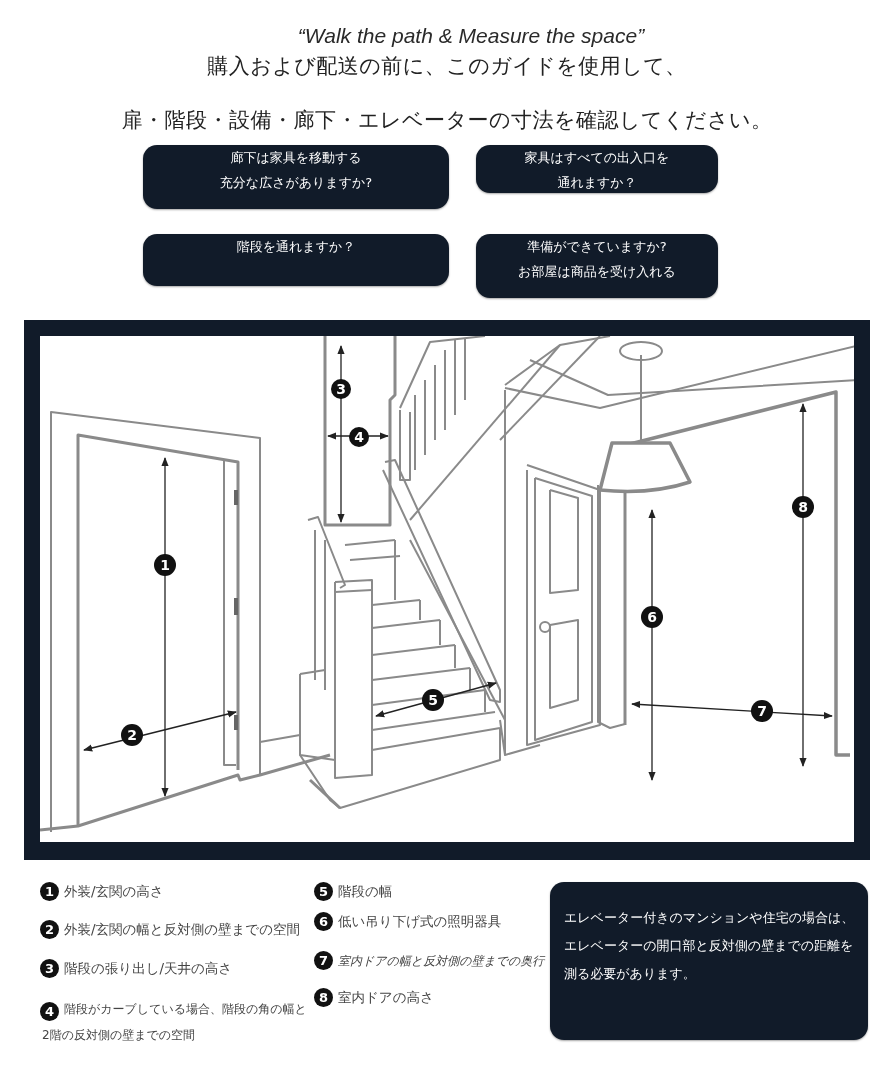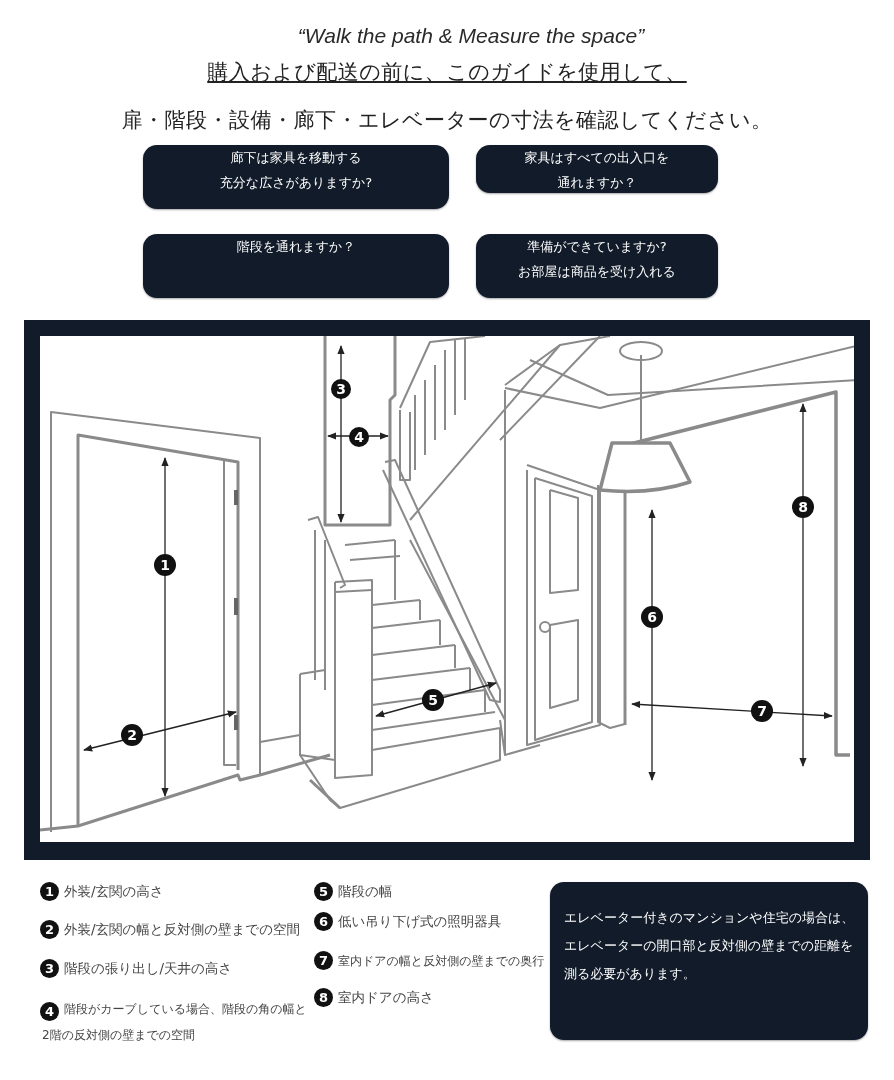--- a/index.html
+++ b/index.html
@@ -1,21 +1,21 @@
 <!DOCTYPE html>
 <html><head>
 <meta charset="utf-8">
 <style>
   html, body { margin: 0; padding: 0; background: #ffffff; }
   body { width: 894px; height: 1080px; position: relative; overflow: hidden;
          font-family: "DejaVu Sans", sans-serif; color: #222; }
   .tagline { position: absolute; top: 24px; left: 0; width: 894px; text-align: center;
              font-family: "Liberation Sans", sans-serif; font-style: italic; font-size: 21px; color: #2a2a2a; margin-left: 24px; }
   .intro { position: absolute; left: 0; width: 894px; text-align: center; font-size: 21px; color: #222; letter-spacing: 0.5px; }
-  .intro.l1 { top: 58px; text-decoration: underline; }
+  .intro.l1 { top: 52px; }
   .intro.l2 { top: 106px; }
   .qbtn { position: absolute; background: #111b29; color: #fff; border-radius: 14px;
           display: flex; align-items: flex-start; justify-content: center; text-align: center;
           font-size: 13px; line-height: 25px; box-shadow: 0 1px 2px rgba(0,0,0,0.35); }
   .qbtn span { display: block; }
   .frame { position: absolute; left: 24px; top: 320px; width: 846px; height: 540px; background: #111b29; }
   .frame svg { position: absolute; left: 16px; top: 16px; }
   .legend-item { position: absolute; display: flex; align-items: flex-start; font-size: 13.5px; color: #444; }
   .num { display: inline-flex; width: 19px; height: 19px; border-radius: 50%; background: #111; color: #fff;
          font-weight: bold; font-size: 13px; align-items: center; justify-content: center; margin-right: 5px;
@@ -40,21 +40,21 @@
       <span>廊下は家具を移動する</span>
       <span>充分な広さがありますか?</span>
     </div>
 </div>
 <div class="qbtn" style="left:476px;top:145px;width:242px;height:48px;">
   <div>
       <span>家具はすべての出入口を</span>
       <span>通れますか？</span>
     </div>
 </div>
-<div class="qbtn" style="left:143px;top:234px;width:306px;height:64px;">
+<div class="qbtn" style="left:143px;top:234px;width:306px;height:52px;">
   <div>
       <span>階段を通れますか？</span>
     </div>
 </div>
 <div class="qbtn" style="left:476px;top:234px;width:242px;height:64px;">
   <div>
       <span>準備ができていますか?</span>
       <span>お部屋は商品を受け入れる</span>
     </div>
 </div>
@@ -219,21 +219,21 @@
 <div class="legend-item" style="left:314px;top:882px;">
   <span class="num">5</span>
   <span class="txt">階段の幅</span>
 </div>
 <div class="legend-item" style="left:314px;top:912px;">
   <span class="num">6</span>
   <span class="txt">低い吊り下げ式の照明器具</span>
 </div>
 <div class="legend-item small" style="left:314px;top:951px;">
   <span class="num" style="margin-top:0px;">7</span>
-  <span class="txt" style="margin-top:-3px;">室内ドアの幅と反対側の壁までの奥行</span>
+  <span class="txt" style="margin-top:-3px;font-style:italic;">室内ドアの幅と反対側の壁までの奥行</span>
 </div>
 <div class="legend-item" style="left:314px;top:988px;">
   <span class="num">8</span>
   <span class="txt">室内ドアの高さ</span>
 </div>
 
 <div class="note">
   <span>エレベーター付きのマンションや住宅の場合は、</span>
   <span>エレベーターの開口部と反対側の壁までの距離を</span>
   <span>測る必要があります。</span>

